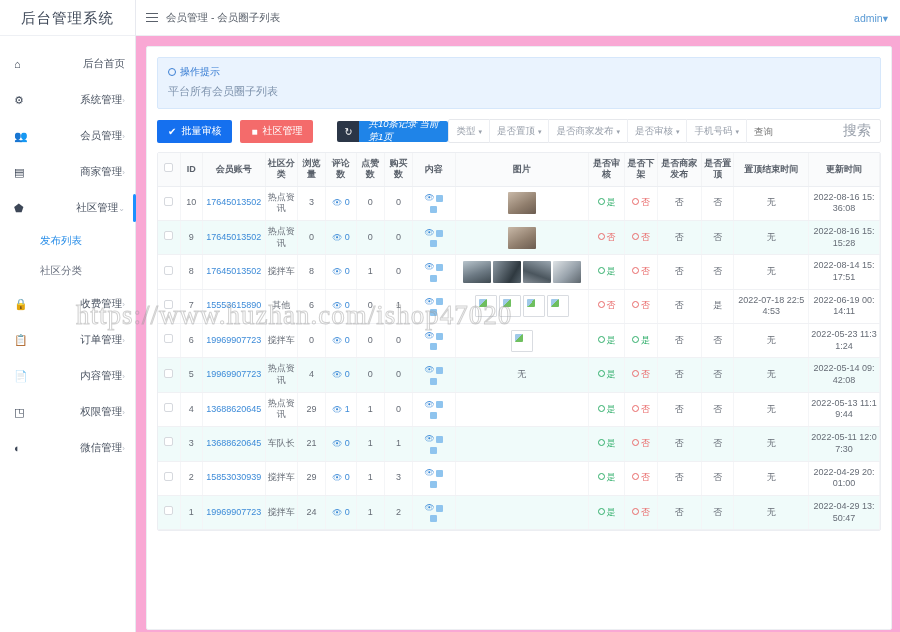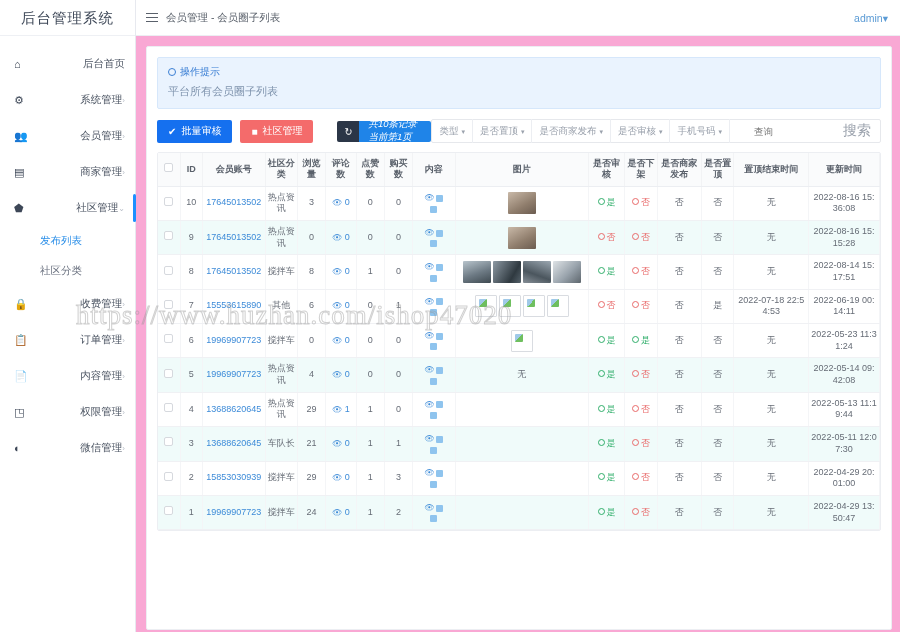--- a/index.html
+++ b/index.html
@@ -114,21 +114,20 @@
   .filter {
     font-size: 9.5px; color: #9aa1ac; padding: 0 7px; height: 24px;
     display: inline-flex; align-items: center; gap: 3px;
     border-right: 1px solid #eceef2; cursor: pointer; white-space: nowrap;
   }
   .filter .caret { font-size: 7px; position: relative; top: 1px; }
   .filter-input {
     border: none; outline: none; width: 92px; height: 22px;
     font-size: 9.5px; color: #9aa1ac; padding: 0 7px;
     font-family: inherit;
-    margin-left: 17px;
   }
   .search-btn { font-size: 14px; color: #9aa1ac; padding: 0 9px 0 4px; cursor: pointer; white-space: nowrap; }
 
   
   .tablewrap { border: 1px solid #eceef2; border-radius: 2px; overflow: hidden; }
   table { width: 100%; border-collapse: collapse; table-layout: fixed; }
   th {
     background: #fafbfc;
     font-size: 9px; font-weight: bold; color: #5a616b;
     padding: 5px 2px; line-height: 1.25;

